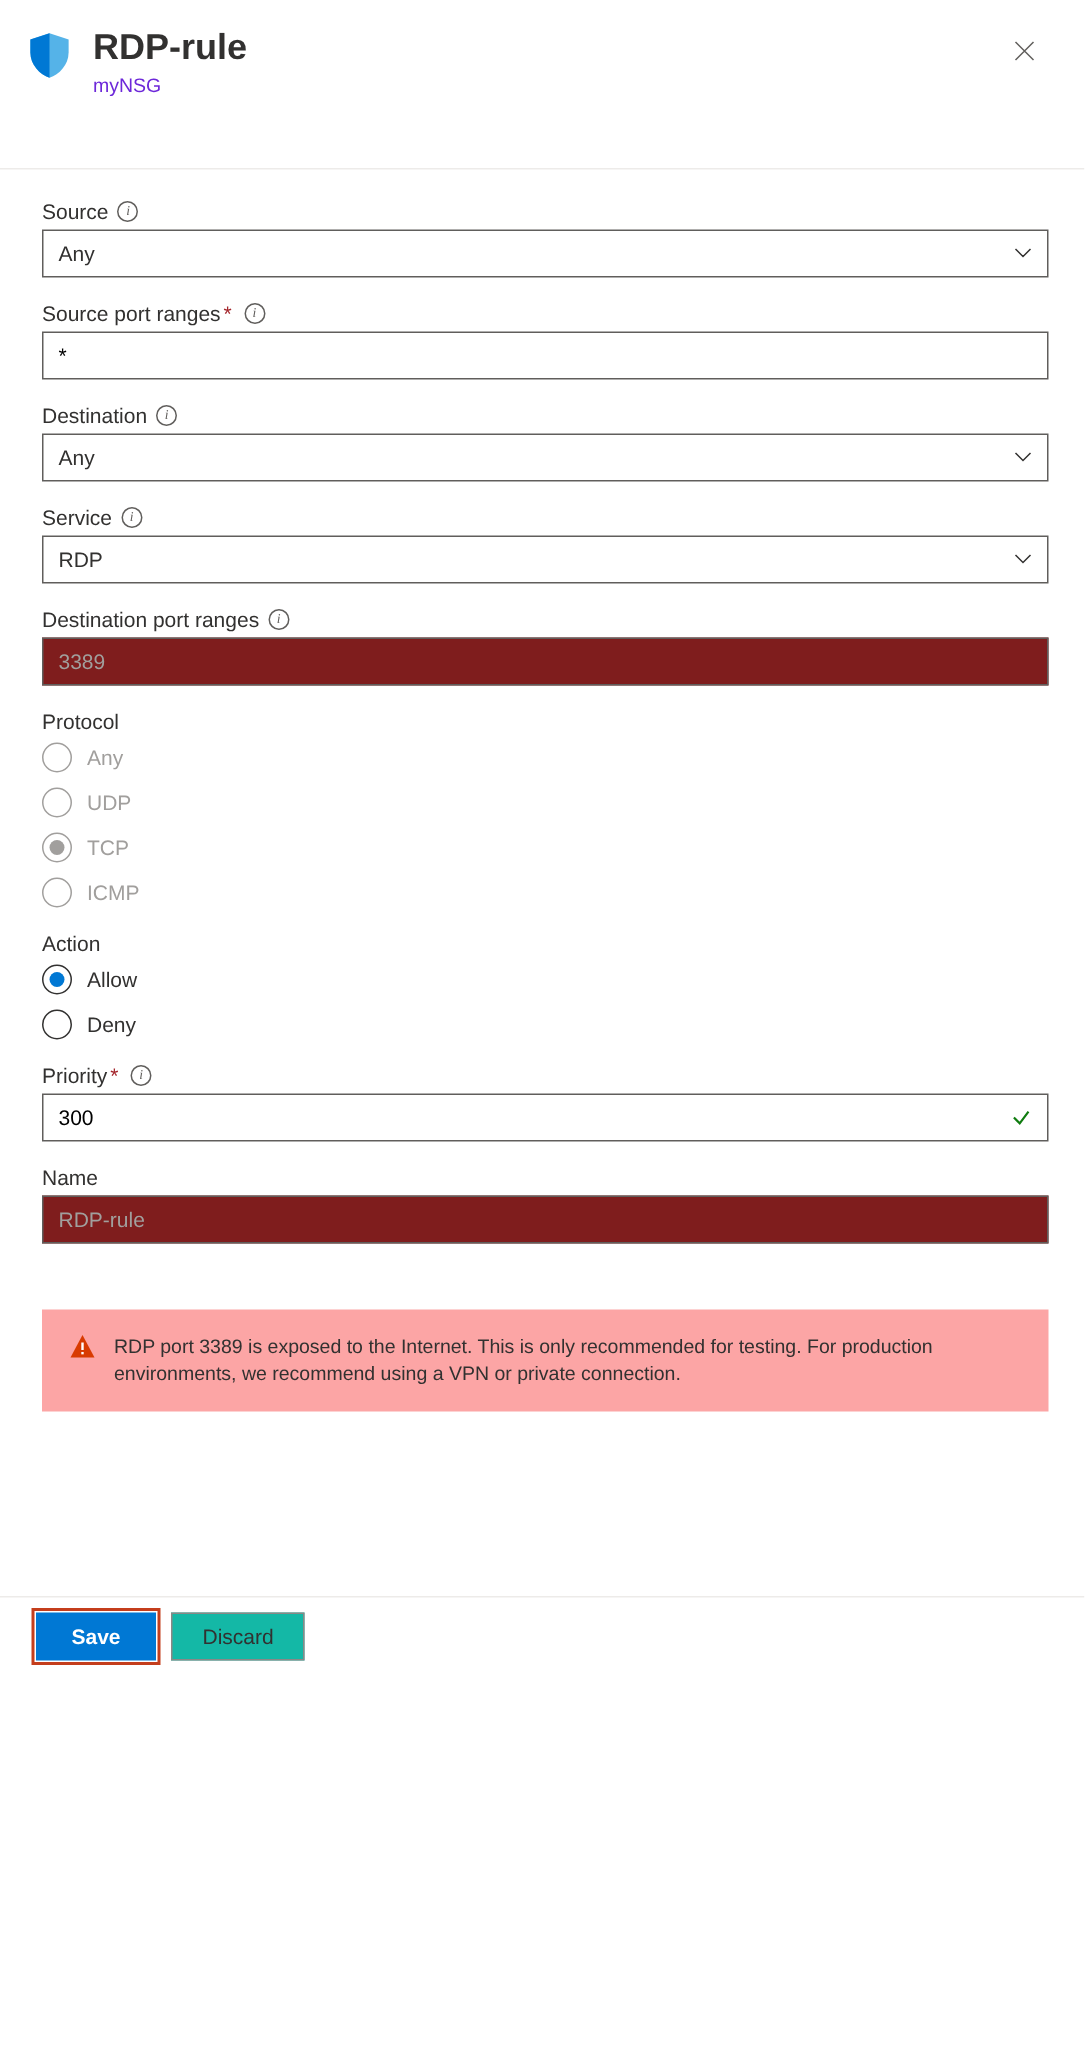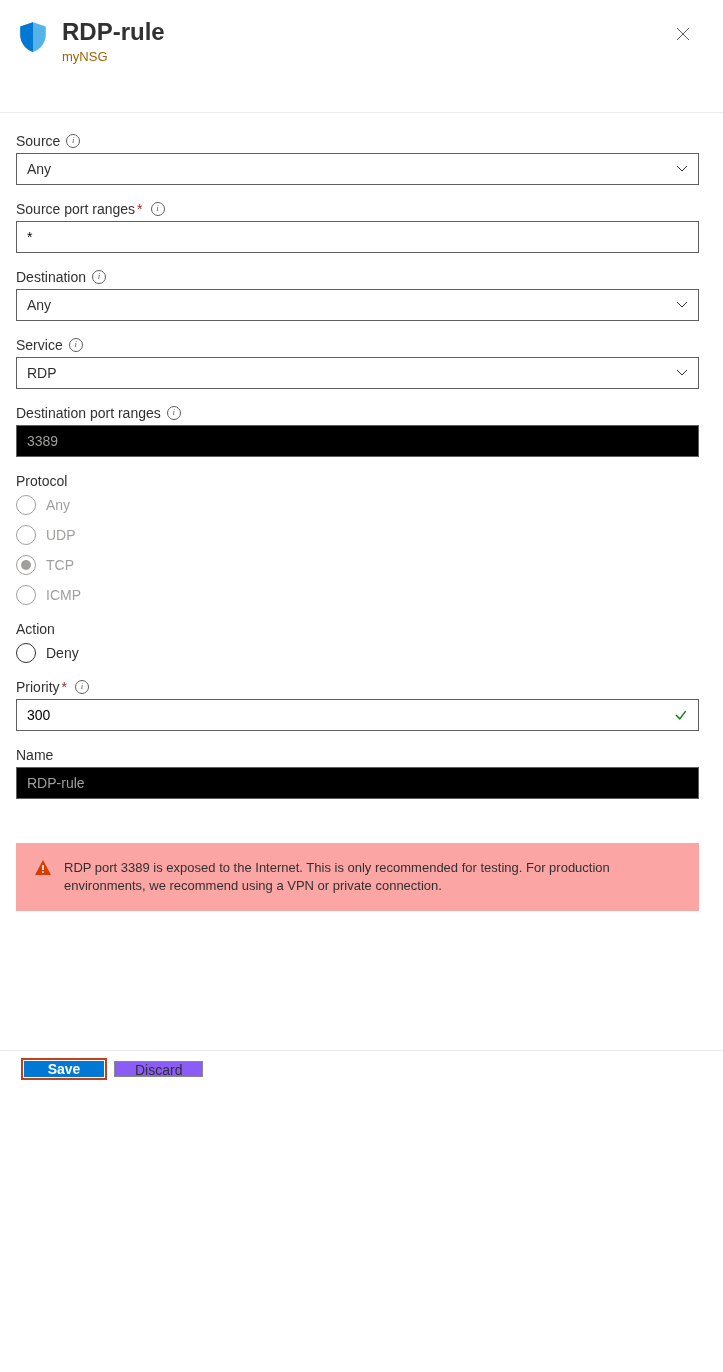--- a/index.html
+++ b/index.html
@@ -10,40 +10,40 @@
     color: #323130;
     background: #fff;
     width: 723px;
     position: relative;
   }
   .panel { padding: 18px 24px 0 16px; }
   .header { display:flex; align-items:flex-start; }
   .shield { width:34px; height:34px; margin-top:2px; margin-right:12px; flex-shrink:0;}
   .title-block { flex:1; }
   .title { font-size: 24px; font-weight:600; margin:0; line-height:1.2;}
-  .subtitle { font-size:13px; color:#a16207; margin-top:2px;}
+  .subtitle { font-size:13px; color:#6d28d9; margin-top:2px;}
   .close-btn { width:32px; height:32px; display:flex; align-items:center; justify-content:center; cursor:pointer; color:#605e5c; font-size:16px; background:none; border:none;}
   .divider-full { border:none; border-top:1px solid #edebe9; margin:0 -24px; margin-top:48px;}
-  .form { padding-top:20px; padding-bottom:180px;}
+  .form { padding-top:20px; padding-bottom:180px;margin-left:12px;}
   .field { margin-bottom:16px; }
   .field-label { display:flex; align-items:center; font-size:14px; color:#323130; margin-bottom:4px;}
   .req { color:#a4262c; margin:0 2px; }
   .info-icon { width:14px; height:14px; border:1px solid #605e5c; border-radius:50%; display:inline-flex; align-items:center; justify-content:center; font-size:9px; font-style:italic; color:#605e5c; margin-left:6px; font-family: Georgia, serif; line-height:1;}
   .select-box, .input-box {
     width:100%; height:32px; border:1px solid #605e5c; padding:0 10px;
     display:flex; align-items:center; justify-content:space-between;
     font-size:14px; background:#fff; position:relative;
   }
   .select-box .value { flex:1; }
   .chevron { color:#323130; }
   .input-box input {
     border:none; outline:none; width:100%; height:100%; font-size:14px; font-family:inherit;
     background:transparent; padding:0;
   }
-  .input-box.disabled { background:#000000; color:#a19f9d;align-items:flex-end;}
+  .input-box.disabled { background:#7f1d1d; color:#a19f9d;align-items:flex-end;}
   .input-box.disabled input { color:#a19f9d; }
   .validated .check { color:#107c10; font-size:16px; margin-left:6px;}
   .radio-group { margin-top:6px;}
   .radio-row { display:flex; align-items:center; margin-bottom:10px;}
   .radio { width:20px; height:20px; border:1px solid #323130; border-radius:50%; display:flex; align-items:center; justify-content:center; margin-right:10px; flex-shrink:0; background:#fff;}
   .radio.selected::after { content:""; width:10px; height:10px; border-radius:50%; background:#0078d4;}
   .radio.disabled { border-color:#a19f9d; }
   .radio.disabled.selected::after { background:#a19f9d; }
   .radio-label { font-size:14px; }
   .radio-label.disabled { color:#a19f9d; }
@@ -61,23 +61,23 @@
   .warn-icon { flex-shrink:0; margin-right:12px; }
   .footer {
     position:absolute;
     left:0; right:0;
     bottom:0;
     border-top:1px solid #edebe9;
     padding:10px 24px 14px 24px;
     display:flex; gap:10px;
     background:#fff;
   }
-  .btn { height:16px; padding:0 20px; font-size:14px; font-weight:600; cursor:pointer; font-family:inherit; min-width:80px;}
+  .btn { height:32px; padding:0 20px; font-size:14px; font-weight:600; cursor:pointer; font-family:inherit; min-width:80px;}
   .btn-primary { background:#0078d4; color:#fff; border:none; outline:2px solid #c43e1c; outline-offset:1px;}
-  .btn-secondary { background:#8b5cf6; color:#323130; border:1px solid #8a8886; font-weight:400;}
+  .btn-secondary { background:#14b8a6; color:#323130; border:1px solid #8a8886; font-weight:400;}
 </style>
 </head>
 <body>
 
 <div class="panel">
 
   <div class="header">
     <svg class="shield" viewBox="0 0 32 32">
       <path d="M16 2 L28 6 V14 C28 22 22 28 16 30 C10 28 4 22 4 14 V6 Z" fill="#55b3e8"></path>
       <path d="M16 2 V30 C10 28 4 22 4 14 V6 Z" fill="#0078d4"></path>
@@ -180,20 +180,24 @@
         </div>
       </div>
     </div>
 
     <div class="field">
       <div class="field-label">
         <span>Action</span>
       </div>
       <div class="radio-group">
         <div class="radio-row">
+          <span class="radio selected"></span>
+          <span class="radio-label">Allow</span>
+        </div>
+        <div class="radio-row">
           <span class="radio"></span>
           <span class="radio-label">Deny</span>
         </div>
       </div>
     </div>
 
     <div class="field">
       <div class="field-label">
         <span>Priority</span>
         <span class="req">*</span>

